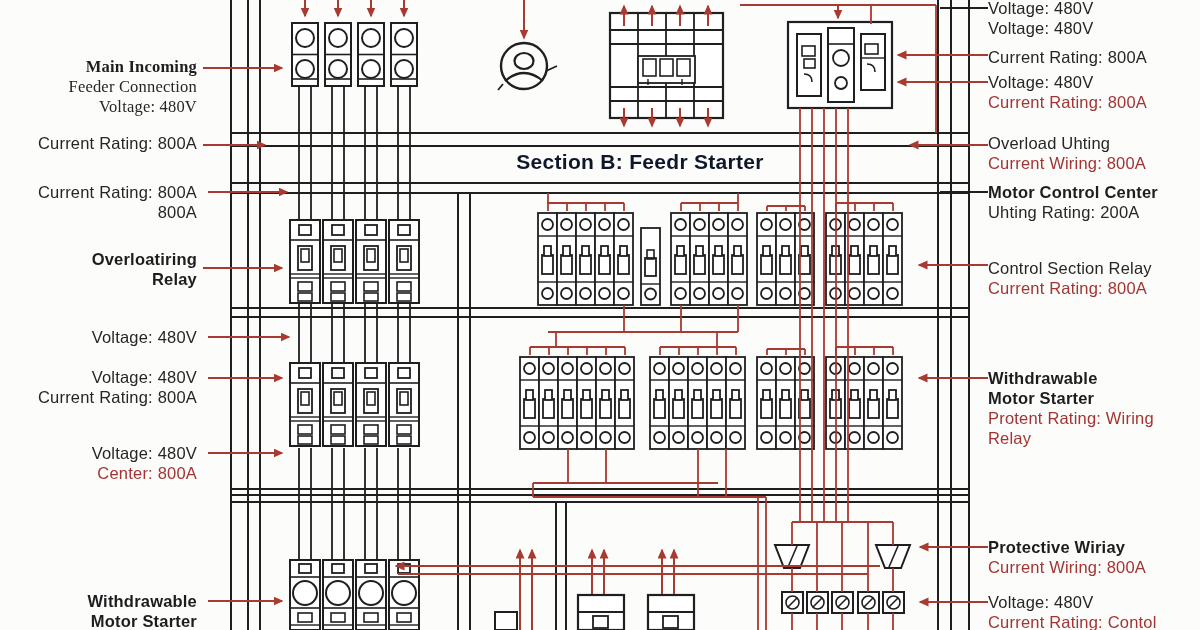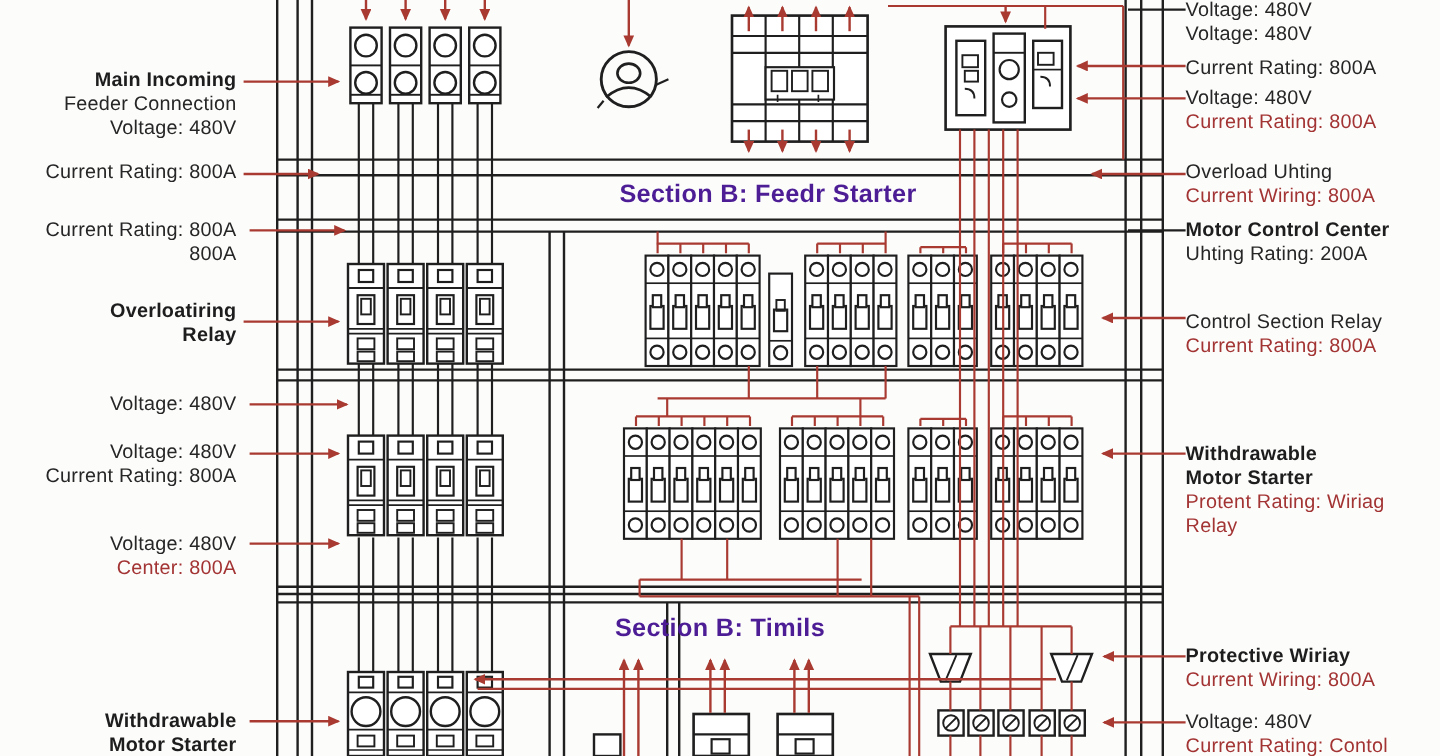--- a/index.html
+++ b/index.html
@@ -4,21 +4,21 @@
 <style>
   html,body{margin:0;padding:0;background:#ffffff;}
   #stage{position:relative;width:1200px;height:630px;overflow:hidden;background:#fcfcfb;
          font-family:"Liberation Sans",sans-serif;color:#262626;}
   #schem{position:absolute;left:0;top:0;}
   .lbl{position:absolute;font-size:16.5px;line-height:20px;letter-spacing:.2px;}
   .lbl.left{text-align:right;width:197px;left:0;}
   .lbl.right{text-align:left;width:212px;left:988px;}
   .lbl .b{font-weight:bold;color:#1d1d1d;}
   .lbl .r{color:#a33434;}
-  .heading{position:absolute;font-size:21px;font-weight:bold;color:#4c1d95;text-align:center;letter-spacing:.3px;}
+  .heading{position:absolute;font-size:21px;font-weight:bold;color:#0f172a;text-align:center;letter-spacing:.3px;}
 </style>
 </head>
 <body>
 
 <div id="stage">
 
 <svg id="schem" width="1200" height="630" viewBox="0 0 1200 630">
   <defs>
     <marker id="ar" markerWidth="12" markerHeight="10" refX="8.5" refY="4.5" orient="auto" markerUnits="userSpaceOnUse">
       <path d="M0,0 L10,4.5 L0,9 z" fill="#a93a31"></path>
@@ -290,23 +290,22 @@
         <path d="M674,594V550" marker-end="url(#ar)"></path>
   </g>
 
   <g stroke="#1f1f1f" stroke-width="1.8">
     <path d="M940,8H988"></path>
     <path d="M940,192H988"></path>
   </g>
 </svg>
 
 <div class="heading" style="left:440px;top:150px;width:400px;">Section B: Feedr Starter</div>
-<div class="heading" style="left:460px;top:512px;width:280px;">Section B: Timils</div>
-
-<div class="lbl left" style="top:57px;">
+
+<div class="lbl left" style="top:57px;font-family:Liberation Serif, serif;">
   <div class="b">Main Incoming</div>
   <div>Feeder Connection</div>
   <div>Voltage: 480V</div>
 </div>
 <div class="lbl left" style="top:133px;">
   <div>Current Rating: 800A</div>
 </div>
 <div class="lbl left" style="top:182px;">
   <div>Current Rating: 800A</div>
   <div>800A</div>
@@ -350,21 +349,21 @@
   <div class="b">Motor Control Center</div>
   <div>Uhting Rating: 200A</div>
 </div>
 <div class="lbl right" style="top:258px;">
   <div>Control Section Relay</div>
   <div class="r">Current Rating: 800A</div>
 </div>
 <div class="lbl right" style="top:368px;">
   <div class="b">Withdrawable</div>
   <div class="b">Motor Starter</div>
-  <div class="r">Protent Rating: Wiriag</div>
+  <div class="r">Protent Rating: Wiring</div>
   <div class="r">Relay</div>
 </div>
 <div class="lbl right" style="top:537px;">
   <div class="b">Protective Wiriay</div>
   <div class="r">Current Wiring: 800A</div>
 </div>
 <div class="lbl right" style="top:592px;">
   <div>Voltage: 480V</div>
   <div class="r">Current Rating: Contol</div>
 </div>

